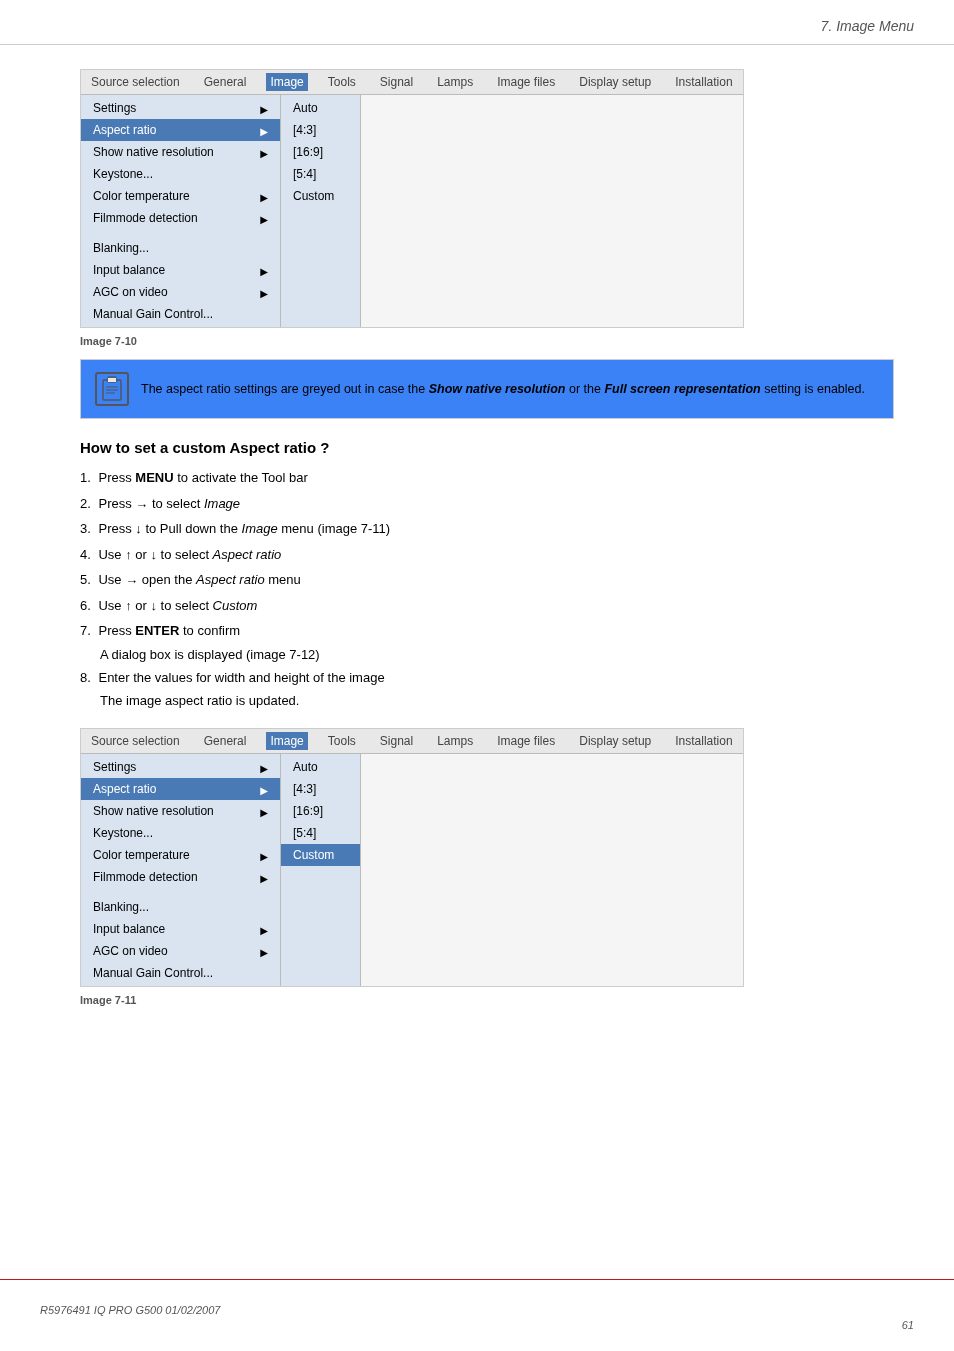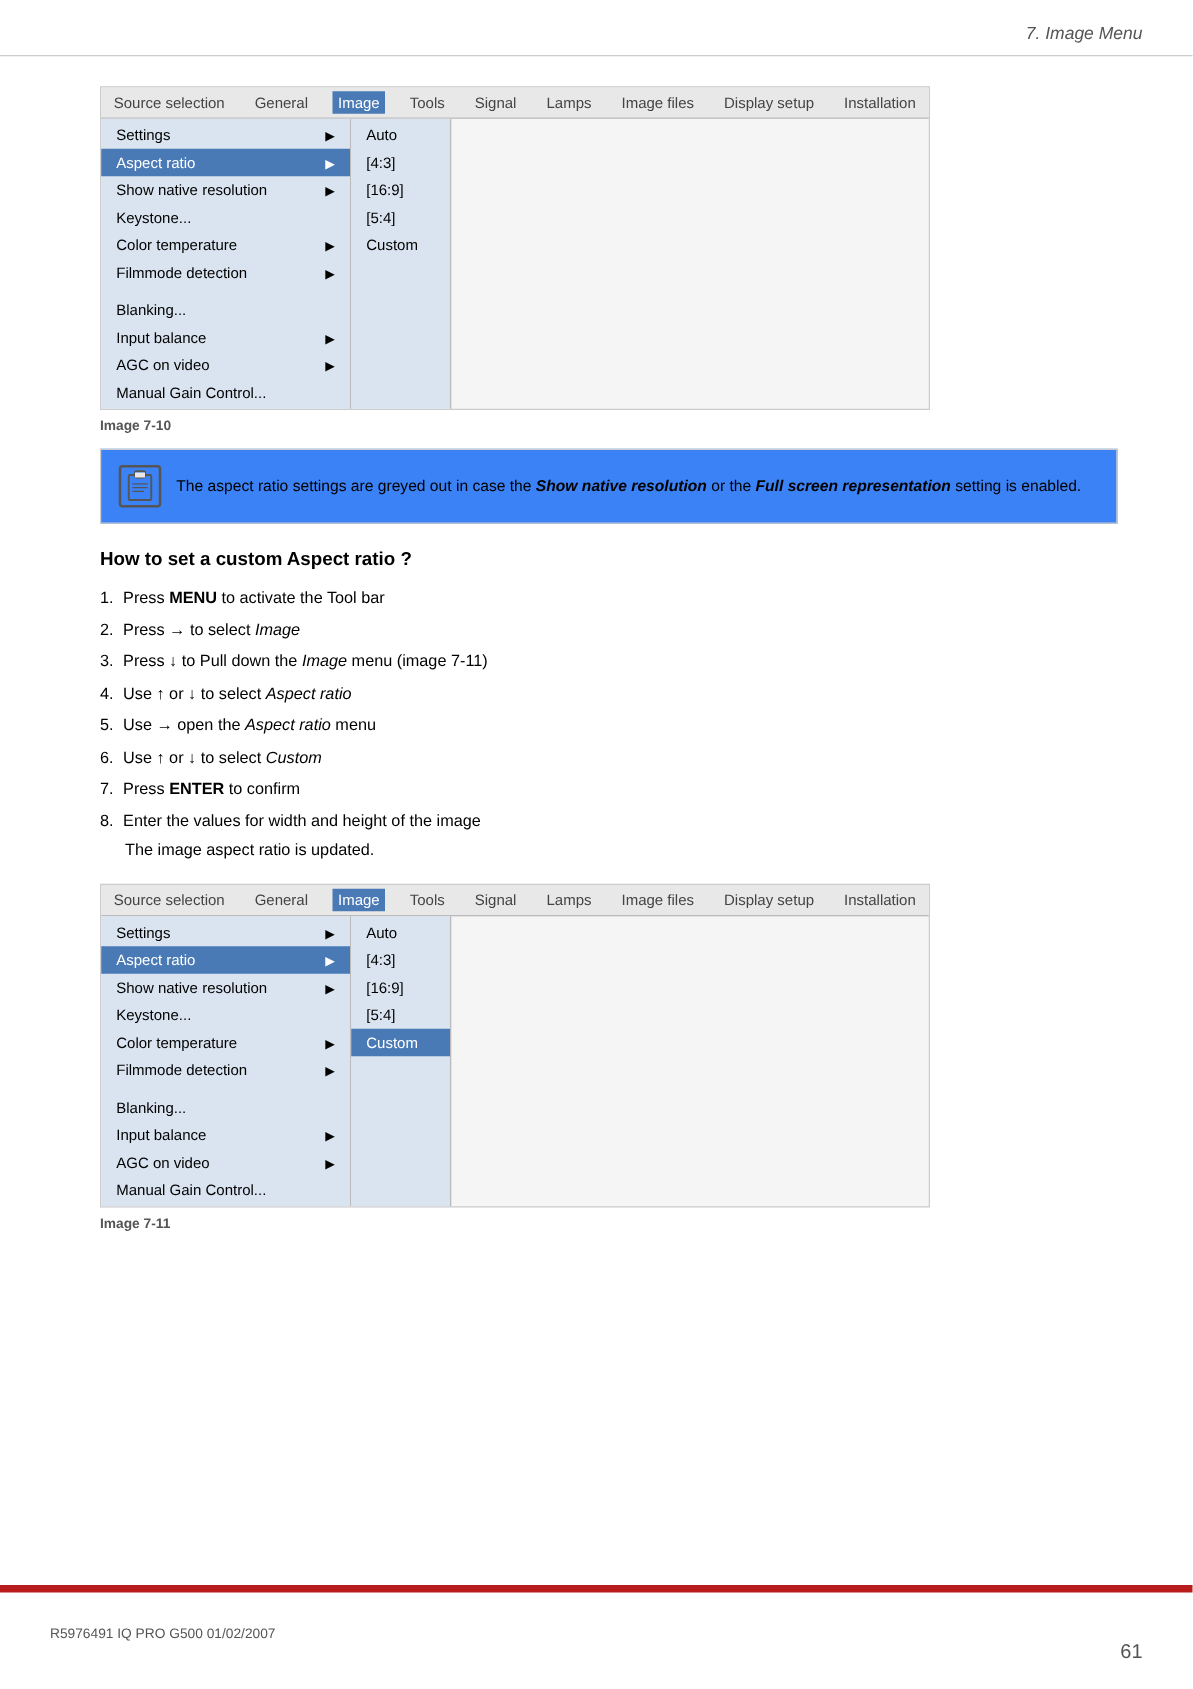--- a/index.html
+++ b/index.html
@@ -194,31 +194,32 @@
     
     .page-footer {
       position: absolute;
       bottom: 20px;
       left: 0;
       right: 0;
       display: flex;
       justify-content: space-between;
       align-items: center;
       padding: 0 40px;
-      border-top: 6px solid #b91c1c;
+      border-top: 1px solid #b91c1c;
       padding-top: 8px;
+      font-style: italic;
     }
 
     .footer-left {
       font-size: 11px;
       color: #555;
     }
 
     .footer-right {
-      font-size: 16px;
+      font-size: 11px;
       color: #555;
       margin-top: 31px;
     }
 
     .source-selection-text { color: #444; font-size: 12px; }
   </style>
 </head>
 <body>
 
 <div class="page-container">
@@ -338,20 +339,21 @@
       </li>
       <li>
         <span class="step-num">6.</span>
         Use ↑ or ↓ to select <span class="italic">Custom</span>
       </li>
       <li>
         <span class="step-num">7.</span>
         Press <span class="bold">ENTER</span> to confirm
       </li>
     </ol>
+    <div class="sub-note">A dialog box is displayed (image 7-12)</div>
     <ol class="instructions-list" start="8">
       <li>
         <span class="step-num">8.</span>
         Enter the values for width and height of the image
       </li>
     </ol>
     <div class="sub-note">The image aspect ratio is updated.</div>
 
     
     <div class="menu-screenshot" style="margin-top: 14px;">

